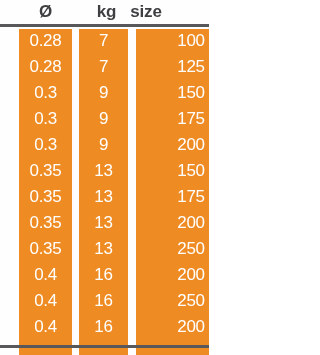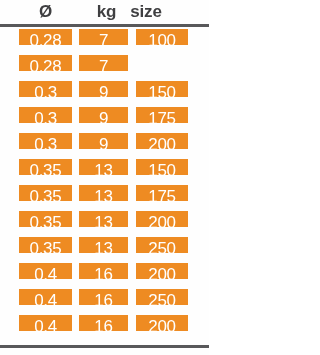--- a/index.html
+++ b/index.html
@@ -60,32 +60,32 @@
     width: 209px;
   }
   .row {
     position: relative;
     height: 26px;
     width: 209px;
   }
   .cell {
     position: absolute;
     top: 0;
-    height: 16px;
+    height: 41px;
     background: #ee8b22;
     color: #ffffff;
     font-size: 17px;
     font-weight: normal;
     line-height: 24px;
     text-align: center;
     letter-spacing: -0.3px;
   }
   .cell.c1 { left: 19px;  width: 53px; }
   .cell.c2 { left: 79px;  width: 49px; }
-  .cell.c3 { left: 136px; width: 52px; }
+  .cell.c3 { left: 136px; width: 52px; padding-left: 29px; }
 
   .footer-rule {
     position: absolute;
     left: 0;
     top: 345px;
     width: 209px;
     height: 3px;
     background: #58585a;
   }
 </style>
@@ -106,20 +106,21 @@
 
     <div class="row">
       <div class="cell c1">0.28</div>
       <div class="cell c2">7</div>
       <div class="cell c3">100</div>
     </div>
 
     <div class="row">
       <div class="cell c1">0.28</div>
       <div class="cell c2">7</div>
+      <div class="cell c3">125</div>
     </div>
 
     <div class="row">
       <div class="cell c1">0.3</div>
       <div class="cell c2">9</div>
       <div class="cell c3">150</div>
     </div>
 
     <div class="row">
       <div class="cell c1">0.3</div>

